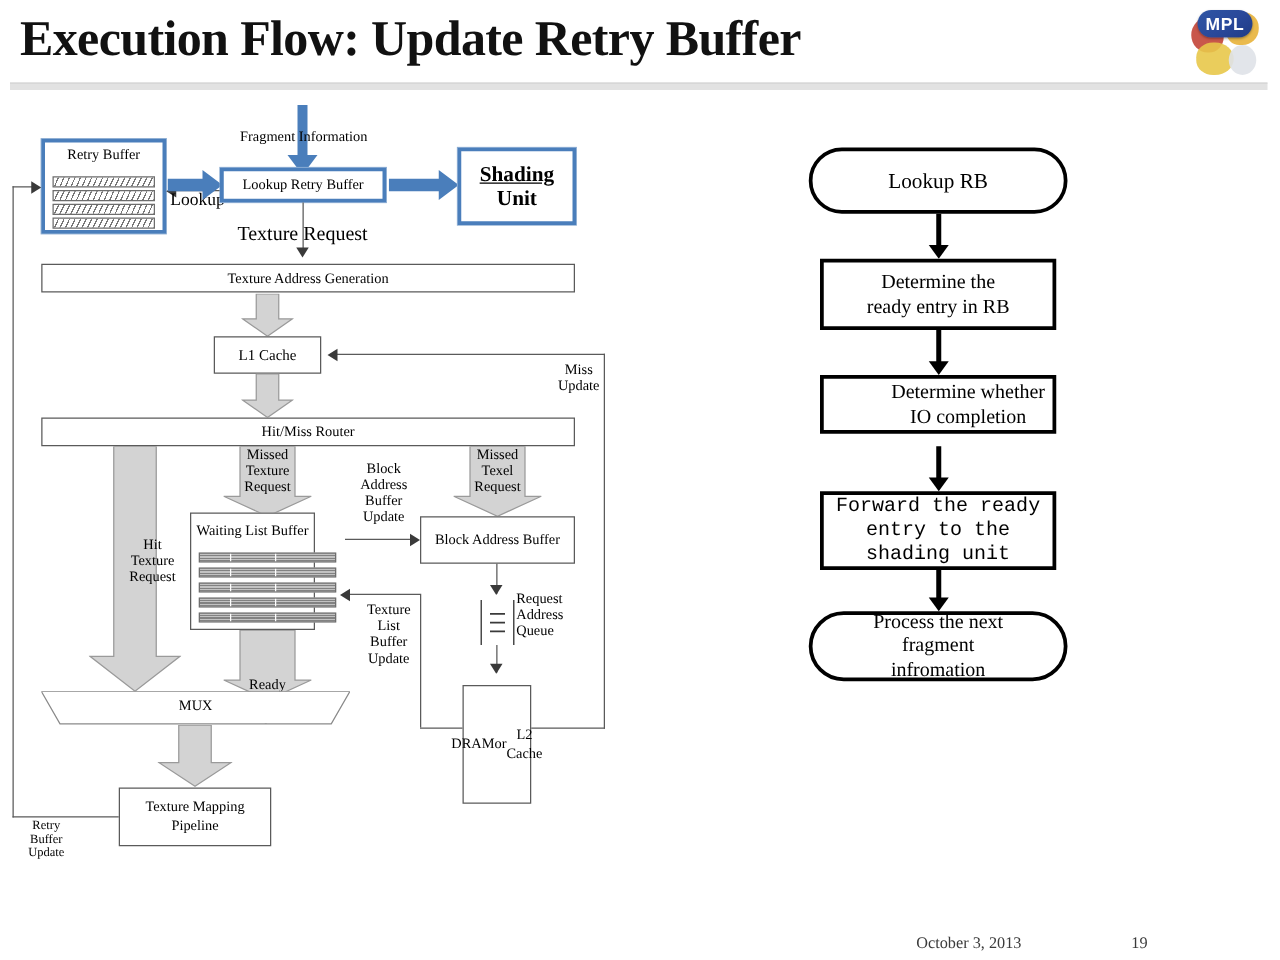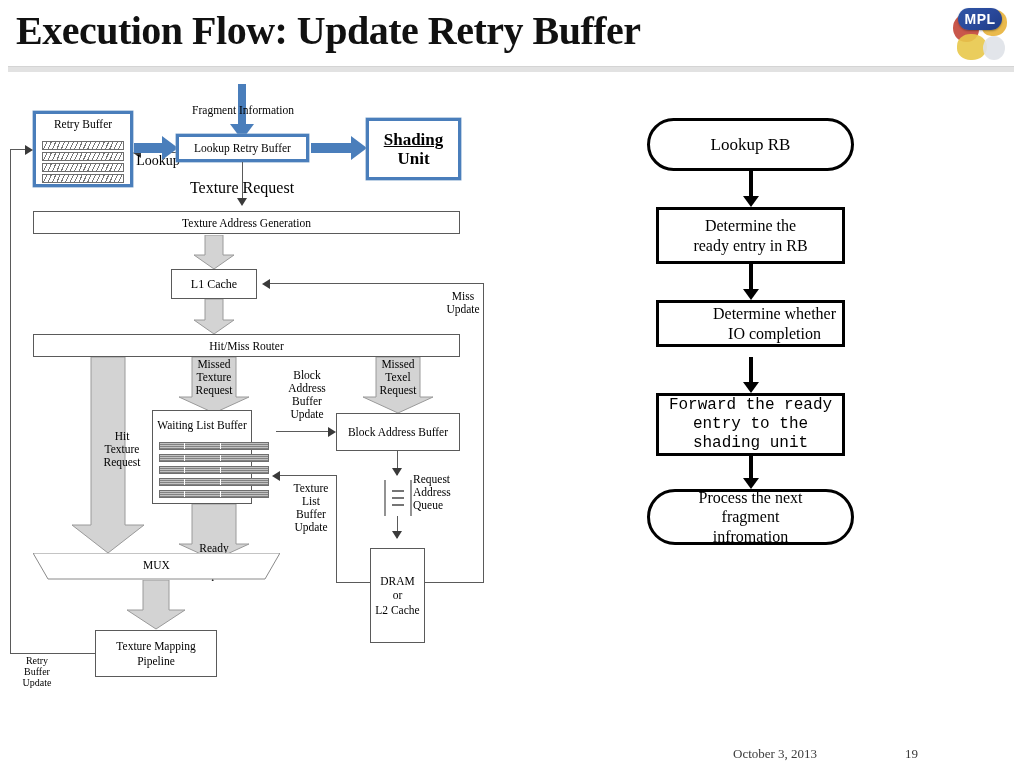--- a/index.html
+++ b/index.html
@@ -281,21 +281,21 @@
   <line x1="9" y1="25" x2="21" y2="25" stroke="#3a3a3a" stroke-width="1.4"></line>
 </svg>
 <div class="lbl" style="left:413px;top:473px;width:58px;font-size:11.5px;text-align:left;">
   <span>Request</span><br>
   <span>Address</span><br>
   <span>Queue</span>
 </div>
 <div class="vline" style="left:397px;top:516px;height:22px;"></div>
 <div class="ah-down" style="left:392px;top:531px;"></div>
 
-<div class="node wbox" style="left:370px;top:548px;width:55px;height:95px;flex-direction:column;">
+<div class="node wbox" style="left:370px;top:548px;width:55px;height:95px;flex-direction:row;">
   <span style="font-size:11.5px;line-height:1.25;">DRAM</span>
   <span style="font-size:11.5px;line-height:1.25;">or</span>
   <span style="font-size:11.5px;line-height:1.25;">L2 Cache</span>
 </div>
 
 <svg style="position:absolute;left:33px;top:553px;" width="247" height="27" viewBox="0 0 247 27">
   <path d="M0,0 H247 L232,26 H15 Z" fill="#FFFFFF" stroke="#8a8a8a" stroke-width="1"></path>
 </svg>
 <div class="lbl" style="left:33px;top:559px;width:247px;font-size:11.5px;">MUX</div>
 

